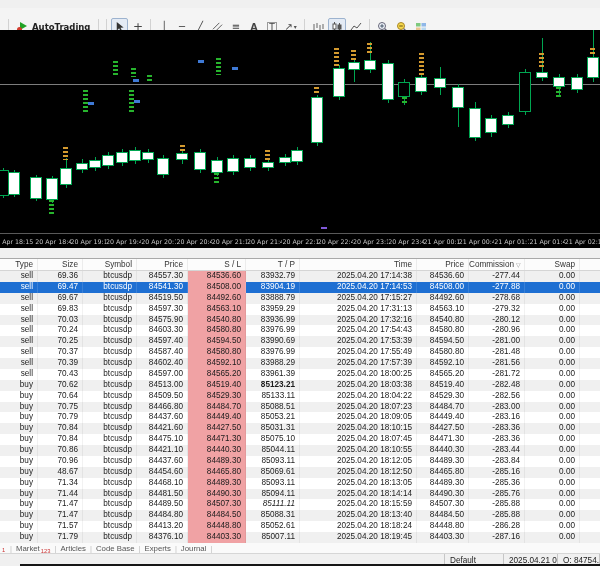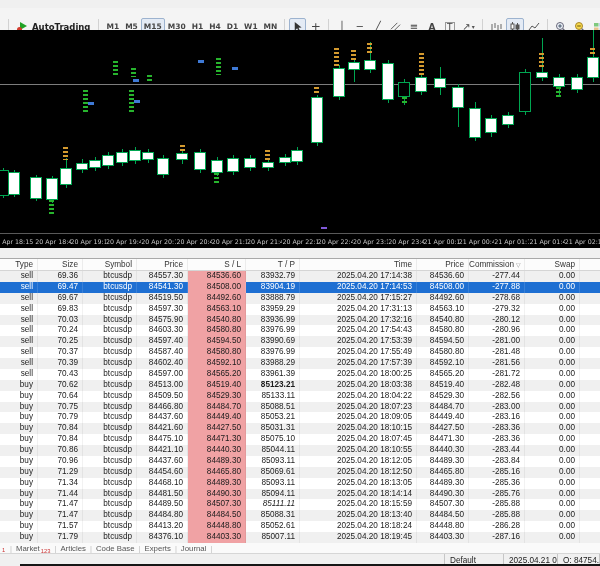--- a/index.html
+++ b/index.html
@@ -86,31 +86,20 @@
   <div class="toolbar">
     <div class="sep"></div>
     <div class="tbtn at-btn">
       <span class="at-ic">
           <span class="at-play"></span>
           <span class="at-dot"></span>
         </span>
       <span class="at-label">AutoTrading</span>
     </div>
     <div class="sep"></div>
-    <div style="display:flex">
-        <div class="tbtn tf">M1</div>
-        <div class="tbtn tf">M5</div>
-        <div class="tbtn tf active">M15</div>
-        <div class="tbtn tf">M30</div>
-        <div class="tbtn tf">H1</div>
-        <div class="tbtn tf">H4</div>
-        <div class="tbtn tf">D1</div>
-        <div class="tbtn tf">W1</div>
-        <div class="tbtn tf">MN</div>
-      </div>
     <div class="sep"></div>
     <div class="tbtn active">
       <svg width="11" height="11" viewBox="0 0 12 12">
           <path d="M3 1 L3 10.5 L5.6 8 L7.3 11.5 L8.8 10.7 L7.1 7.3 L10.5 7 Z" fill="#333"></path>
         </svg>
     </div>
     <div class="tbtn">
         <span class="glyph" style="font-size:12px">+</span>
       </div>
     <div class="sep"></div>
@@ -557,21 +546,21 @@
           <div class="td sl" style="width: 58px;">84489.30</div>
           <div class="td" style="width: 54px;">85093.11</div>
           <div class="td" style="width: 117px;">2025.04.20 18:12:05</div>
           <div class="td" style="width: 52px;">84489.30</div>
           <div class="td" style="width: 56px;">-283.84</div>
           <div class="td" style="width: 55px;">0.00</div>
           <div class="td fill"></div>
         </div>
         <div class="tr odd">
           <div class="td" style="width: 38px;">buy</div>
-          <div class="td" style="width: 45px;">71.29</div>
+          <div class="td" style="width: 45px;">48.67</div>
           <div class="td" style="width: 54px;">btcusdp</div>
           <div class="td" style="width: 51px;">84454.60</div>
           <div class="td sl" style="width: 58px;">84465.80</div>
           <div class="td" style="width: 54px;">85069.61</div>
           <div class="td" style="width: 117px;">2025.04.20 18:12:50</div>
           <div class="td" style="width: 52px;">84465.80</div>
           <div class="td" style="width: 56px;">-285.16</div>
           <div class="td" style="width: 55px;">0.00</div>
           <div class="td fill"></div>
         </div>

